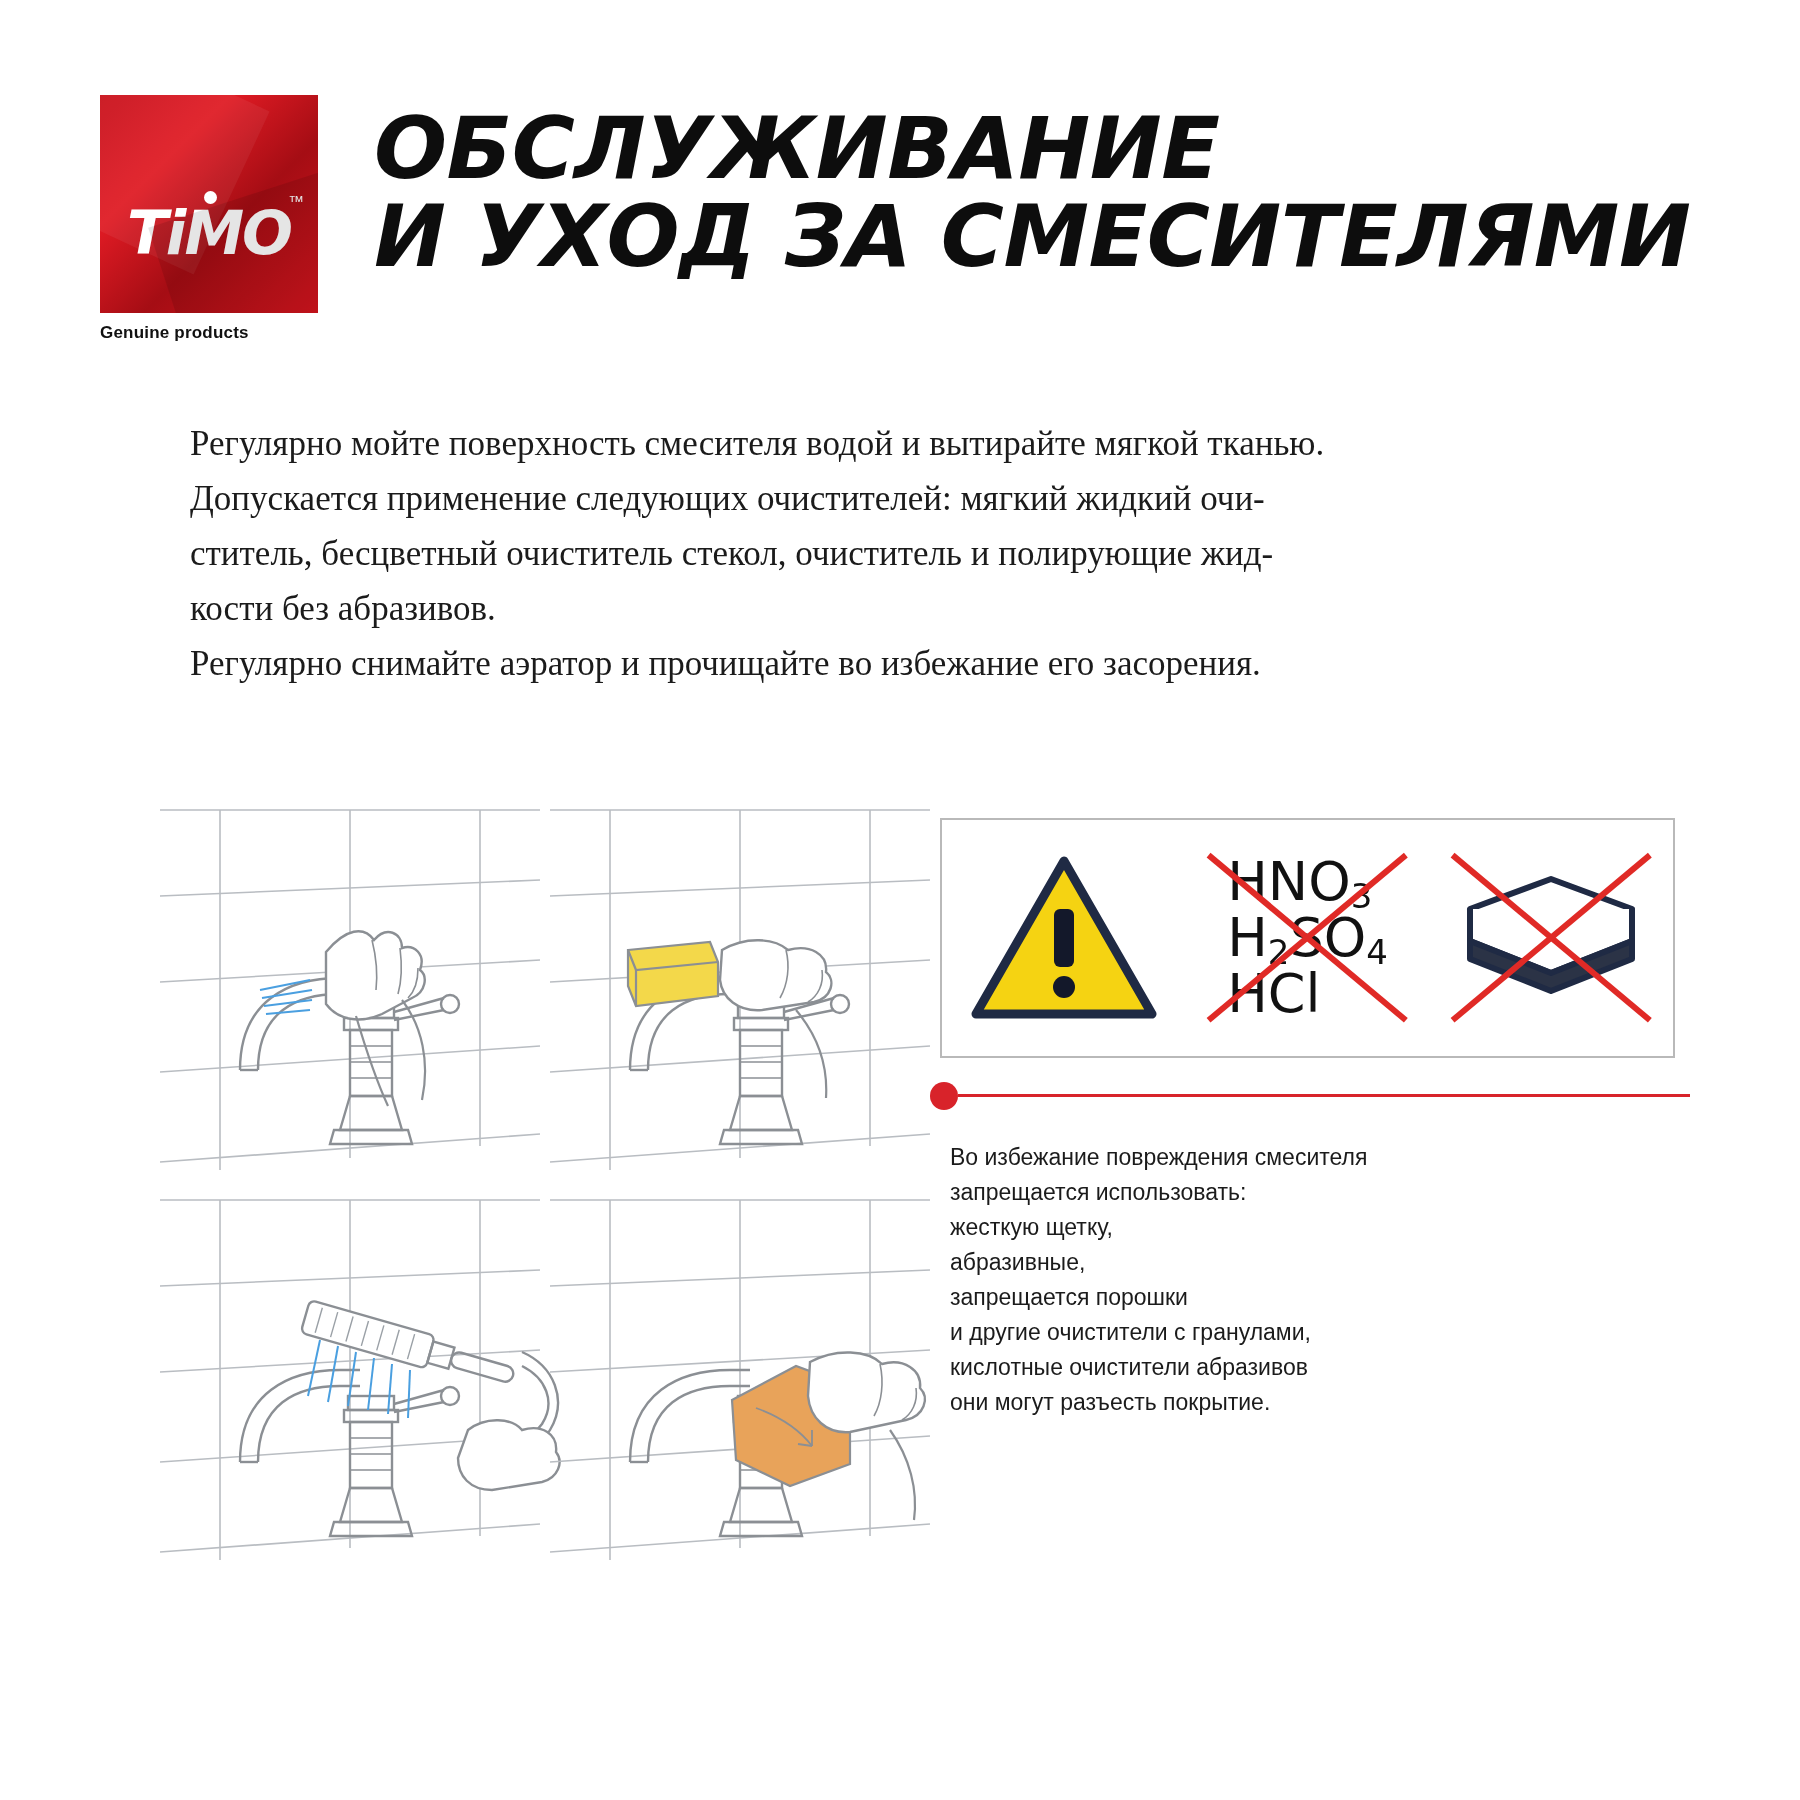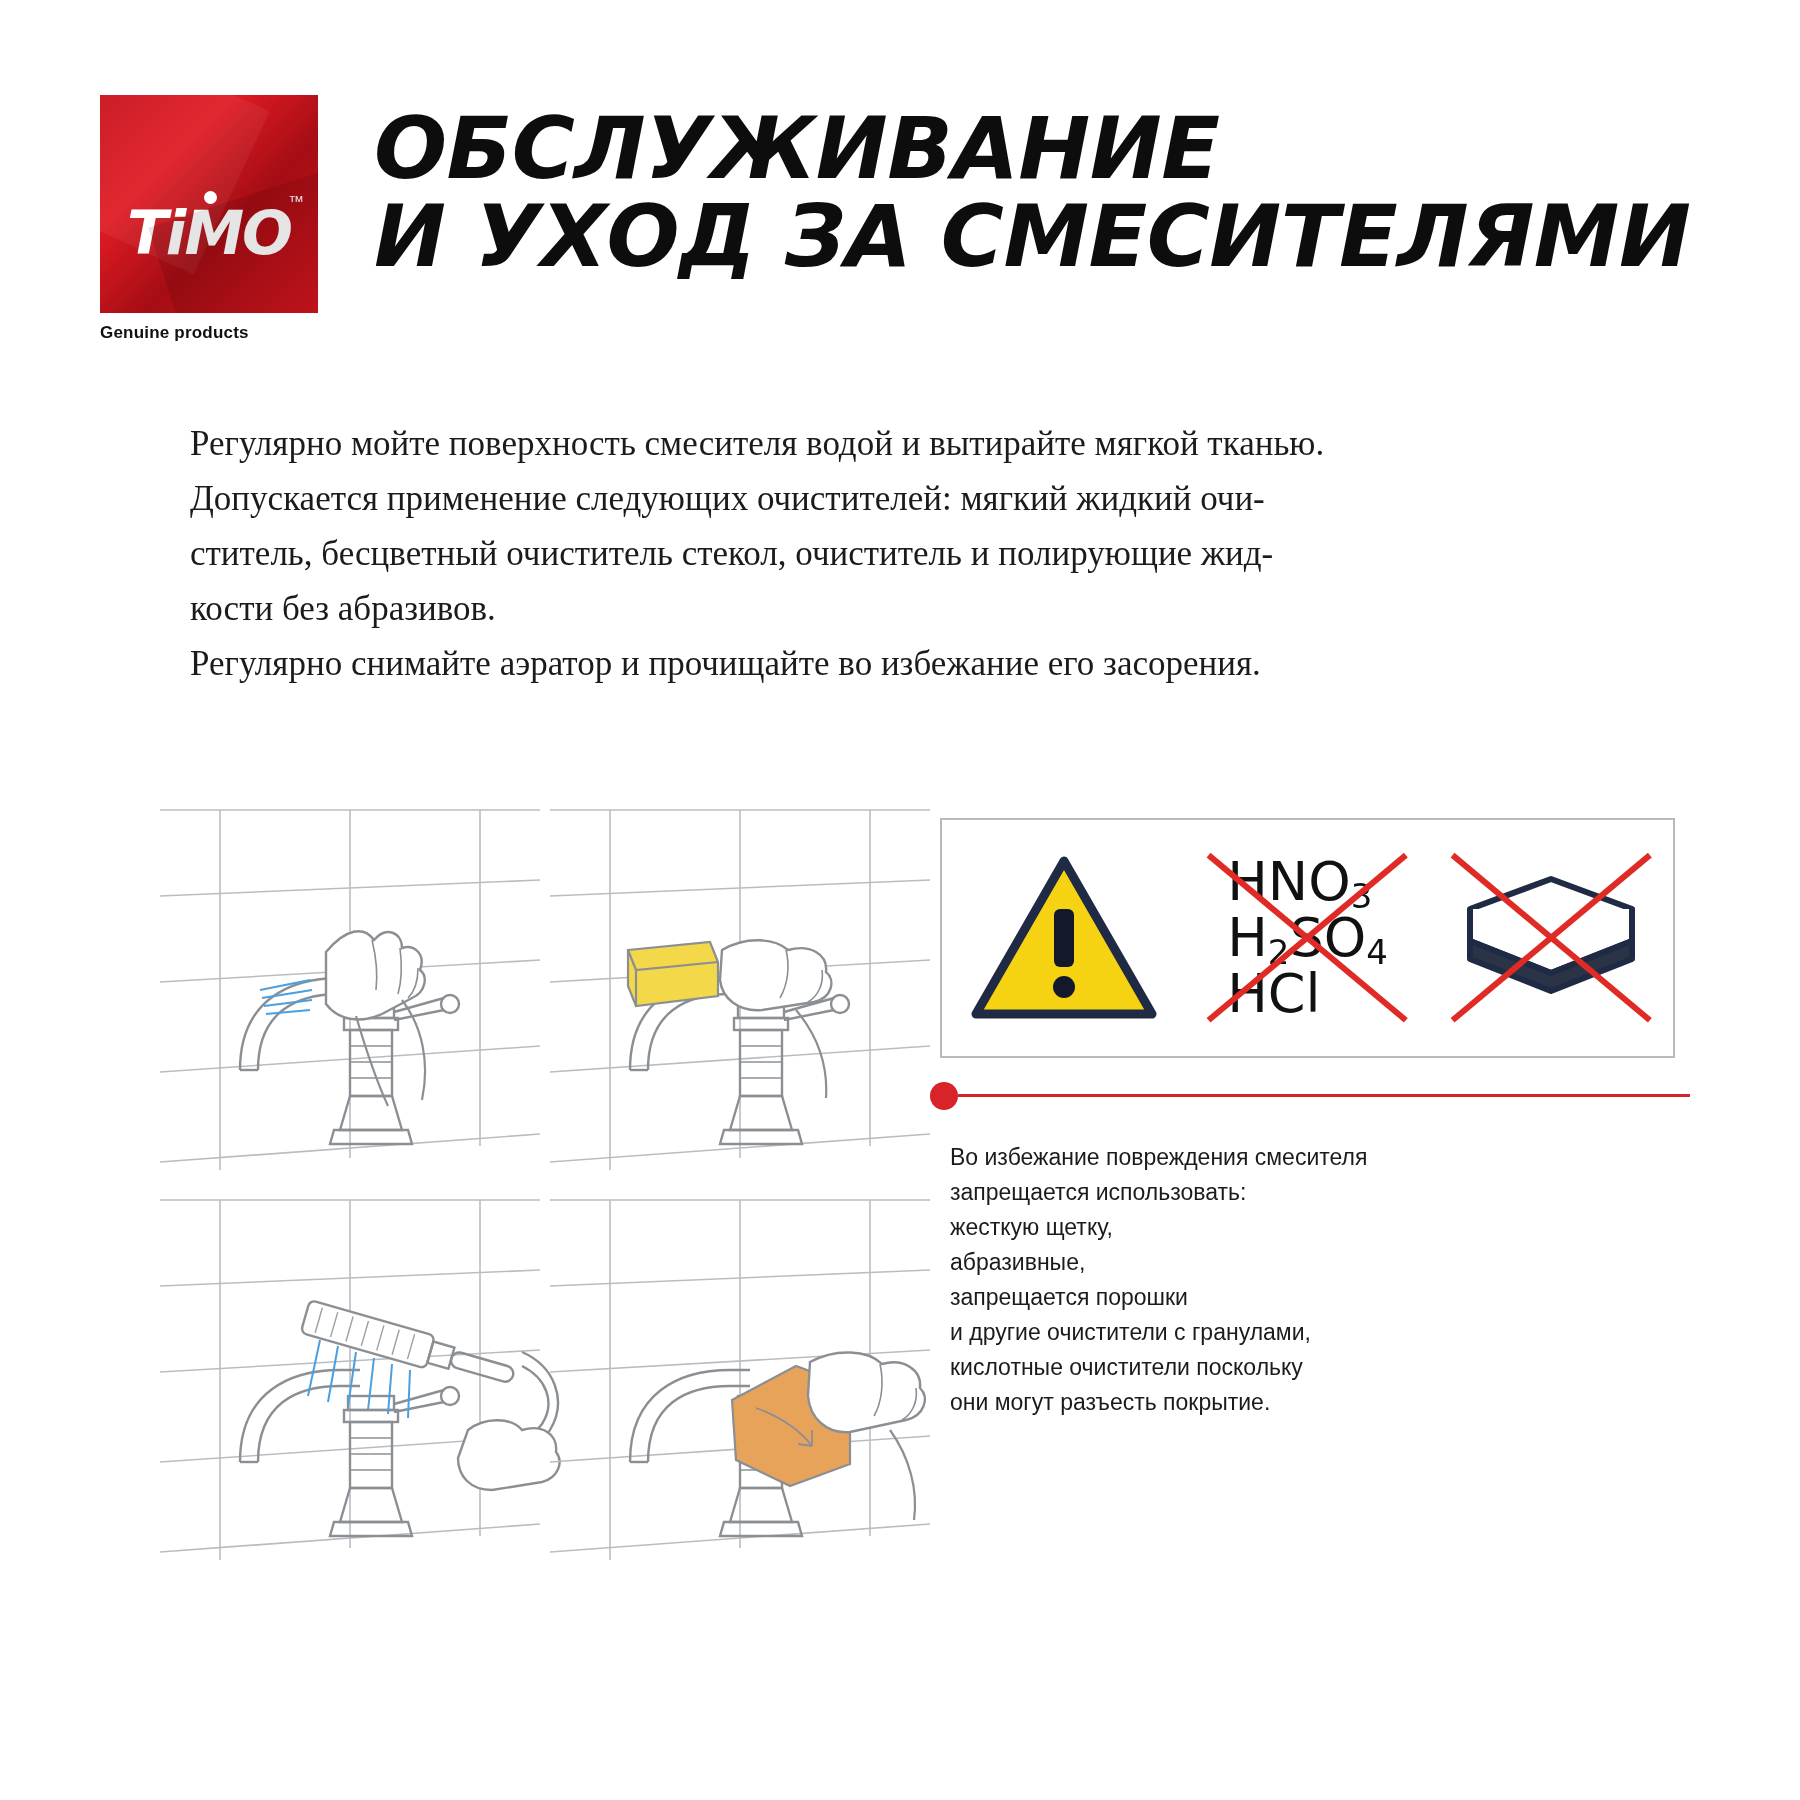--- a/index.html
+++ b/index.html
@@ -403,17 +403,17 @@
     <div class="rule-line"></div>
   </div>
 
   <div class="prohib">
     <p>Во избежание повреждения смесителя</p>
     <p>запрещается использовать:</p>
     <p>жесткую щетку,</p>
     <p>абразивные,</p>
     <p>запрещается порошки</p>
     <p>и другие очистители с гранулами,</p>
-    <p>кислотные очистители поскольку</p>
+    <p>кислотные очистители абразивов</p>
     <p>они могут разъесть покрытие.</p>
   </div>
 
 </div>
 
 </body></html>

